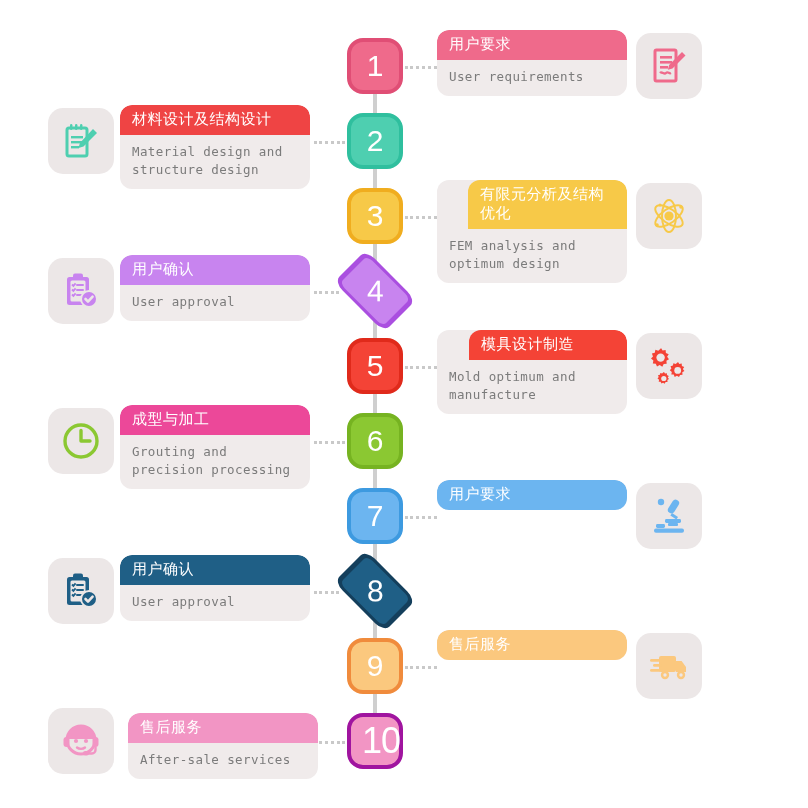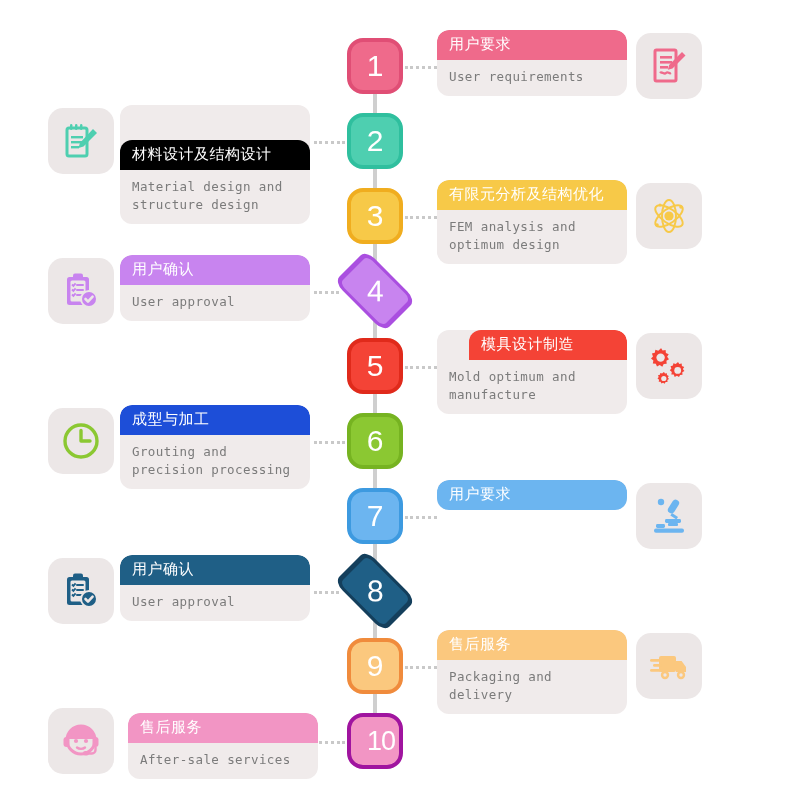--- a/index.html
+++ b/index.html
@@ -22,21 +22,21 @@
     position:absolute;width:56px;height:56px;
     display:flex;align-items:center;justify-content:center;
     box-sizing:border-box;
     border-radius:16px;
     border:4px solid #000;
     color:#ffffff;
     font-size:30px;line-height:1;
     font-family:"Liberation Sans","DejaVu Sans",sans-serif;
     z-index:5;
   }
-  .node.num10{font-size:27px;letter-spacing:-1px;padding-left:12px;}
+  .node.num10{font-size:36px;letter-spacing:-1px;padding-left:12px;}
   .node.diamond{
     width:58px;height:58px;border-radius:10px;
     transform:rotate(45deg) scaleX(1.22) scaleY(0.78);
   }
   .node.diamond .lbl{
     display:block;
     transform:scaleX(.82) scaleY(1.28) rotate(-45deg);
   }
 
   
@@ -104,21 +104,21 @@
             <path d="M11 27c2-2 4 2 6 0s3 1 5 0" fill="none" stroke="#ef6a8b" stroke-width="2.4"></path>
             <path d="M33 6l3.5 3.5-13 13-4.6 1.2 1.2-4.6z" fill="#ef6a8b"></path>
           </svg>
         </span>
       </div>
       <div class="node" style="left:347px;top:113px;background:#4ecfb0;border-color:#2fbf9e;">
         <span class="lbl">2</span>
       </div>
       <div class="dash" style="left:314px;top:141px;width:31px;"></div>
       <div class="card" style="left:120px;top:105px;">
-        <div class="hd" style="background:#000000;margin-top:35px;">材料设计及结构设计</div>
+        <div class="hd" style="background:#ef4444;">材料设计及结构设计</div>
         <div class="bd">Material design and structure design</div>
       </div>
       <div class="tile" style="left:48px;top:108px;">
         <span>
           <svg width="40" height="40" viewBox="0 0 40 40">
             <rect x="6" y="7" width="20" height="28" rx="2" fill="none" stroke="#4ecfb0" stroke-width="3"></rect>
             <g fill="#4ecfb0">
               <rect x="9" y="3" width="2.4" height="6" rx="1.2"></rect>
               <rect x="14" y="3" width="2.4" height="6" rx="1.2"></rect>
               <rect x="19" y="3" width="2.4" height="6" rx="1.2"></rect>
@@ -128,21 +128,21 @@
             <rect x="10" y="25" width="8" height="2.4" fill="#4ecfb0"></rect>
             <path d="M32 8l4 4-13.5 13.5-5 1.4 1.4-5z" fill="#4ecfb0"></path>
           </svg>
         </span>
       </div>
       <div class="node" style="left:347px;top:188px;background:#f7c948;border-color:#f0ad1f;">
         <span class="lbl">3</span>
       </div>
       <div class="dash" style="left:405px;top:216px;width:32px;"></div>
       <div class="card" style="left:437px;top:180px;">
-        <div class="hd" style="background:#f7c948;">有限元分析及结构优化</div>
+        <div class="hd" style="background:#f7c948;margin-left:31px;">有限元分析及结构优化</div>
         <div class="bd">FEM  analysis and optimum design</div>
       </div>
       <div class="tile" style="left:636px;top:183px;">
         <span>
           <svg width="42" height="42" viewBox="0 0 42 42">
             <g fill="none" stroke="#f7c948" stroke-width="2">
               <ellipse cx="21" cy="21" rx="16" ry="7" transform="rotate(35 21 21)"></ellipse>
               <ellipse cx="21" cy="21" rx="16" ry="7" transform="rotate(-35 21 21)"></ellipse>
               <ellipse cx="21" cy="21" rx="16" ry="7" transform="rotate(90 21 21)"></ellipse>
             </g>
@@ -202,21 +202,21 @@
               <circle cx="15.8" cy="33.5" r="2.6" fill="#ece7e7"></circle>
             </g>
           </svg>
         </span>
       </div>
       <div class="node" style="left:347px;top:413px;background:#8bc832;border-color:#76b321;">
         <span class="lbl">6</span>
       </div>
       <div class="dash" style="left:314px;top:441px;width:31px;"></div>
       <div class="card" style="left:120px;top:405px;">
-        <div class="hd" style="background:#1d4ed8;">成型与加工</div>
+        <div class="hd" style="background:#ec4899;">成型与加工</div>
         <div class="bd">Grouting and precision processing</div>
       </div>
       <div class="tile" style="left:48px;top:408px;">
         <span>
           <svg width="42" height="42" viewBox="0 0 42 42">
             <circle cx="21" cy="21" r="16" fill="none" stroke="#8bc832" stroke-width="3.4"></circle>
             <path d="M21 10.5V21h9" fill="none" stroke="#8bc832" stroke-width="3.4" stroke-linecap="round" stroke-linejoin="round"></path>
           </svg>
         </span>
       </div>
@@ -270,21 +270,20 @@
             <path d="M24.5 28l2.5 2.6 4.6-5" fill="none" stroke="#ece7e7" stroke-width="2.6" stroke-linecap="round" stroke-linejoin="round"></path>
           </svg>
         </span>
       </div>
       <div class="node" style="left:347px;top:638px;background:#fbc87e;border-color:#f08b3c;">
         <span class="lbl">9</span>
       </div>
       <div class="dash" style="left:405px;top:666px;width:32px;"></div>
       <div class="card" style="left:437px;top:630px;">
         <div class="hd" style="background:#fbc87e;">售后服务</div>
-        <div class="bd">Packaging and delivery</div>
       </div>
       <div class="tile" style="left:636px;top:633px;">
         <span>
           <svg width="44" height="44" viewBox="0 0 44 44">
             <g fill="#fbc87e">
               <rect x="12" y="12" width="17" height="16" rx="2"></rect>
               <path d="M29 17h5.6l4.4 6v5h-10z"></path>
               <rect x="3" y="15" width="10" height="2.8" rx="1.4"></rect>
               <rect x="6" y="20" width="9" height="2.8" rx="1.4"></rect>
               <rect x="3" y="25" width="11" height="2.8" rx="1.4"></rect>

